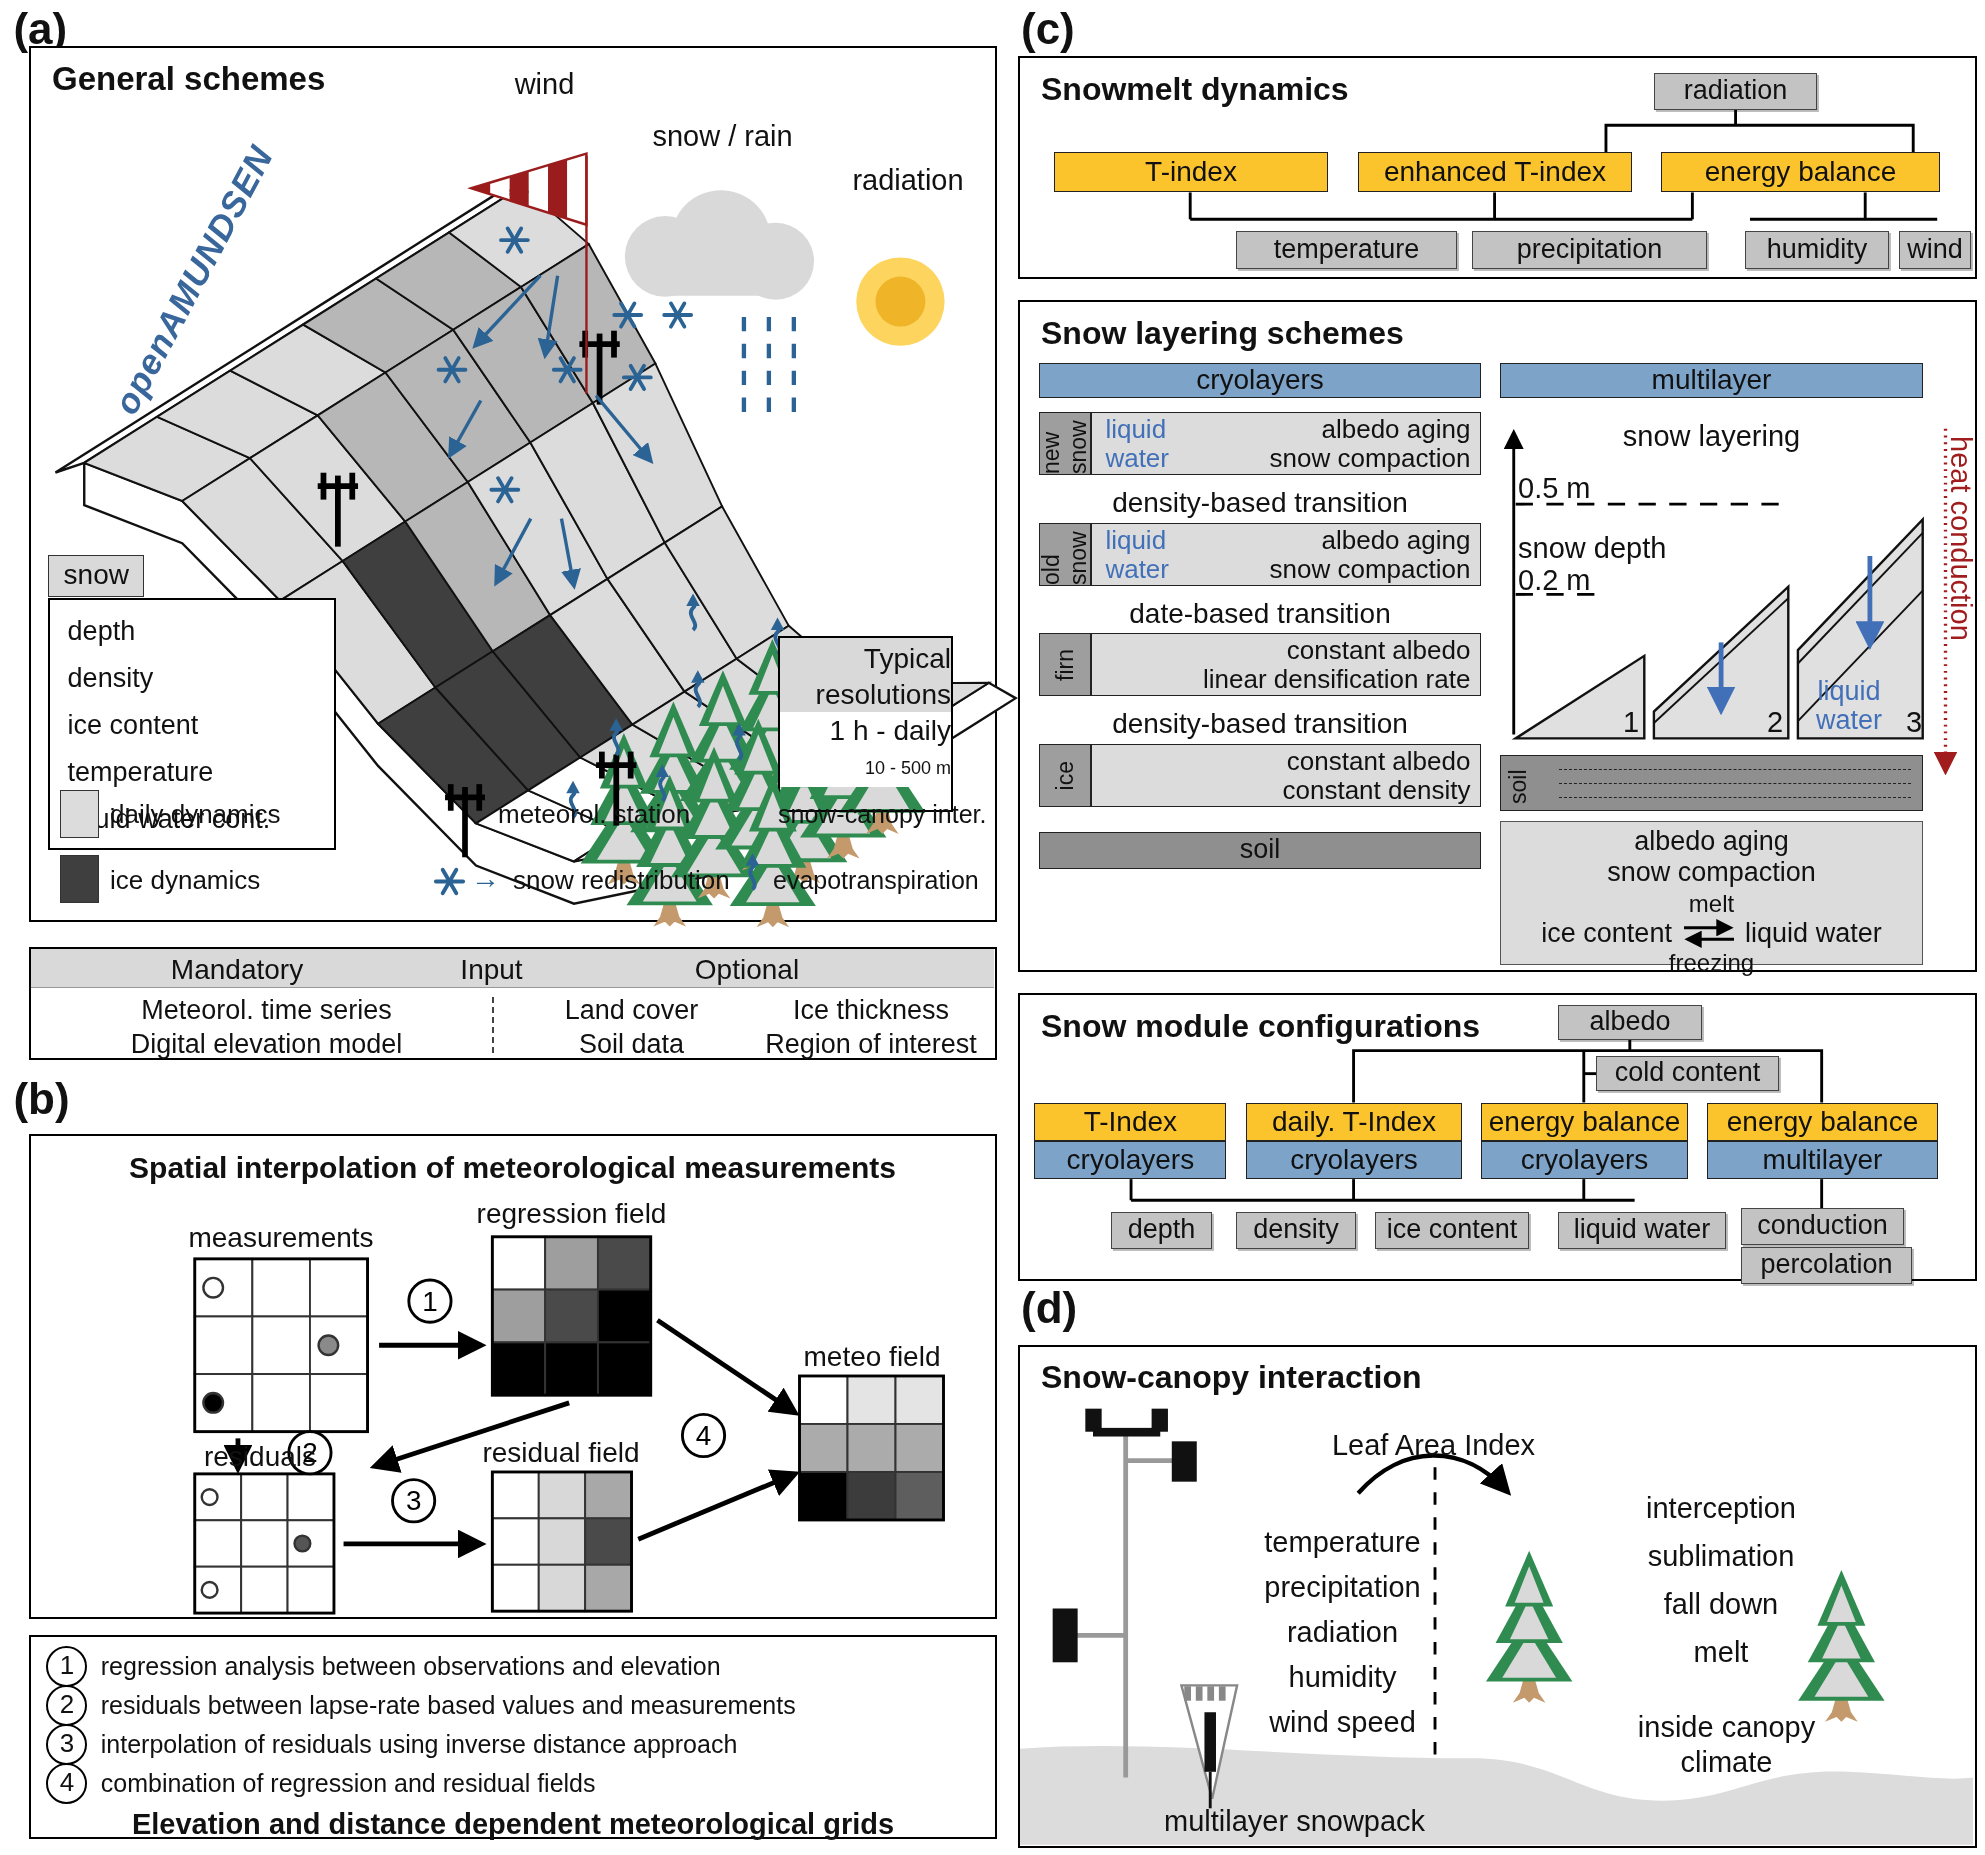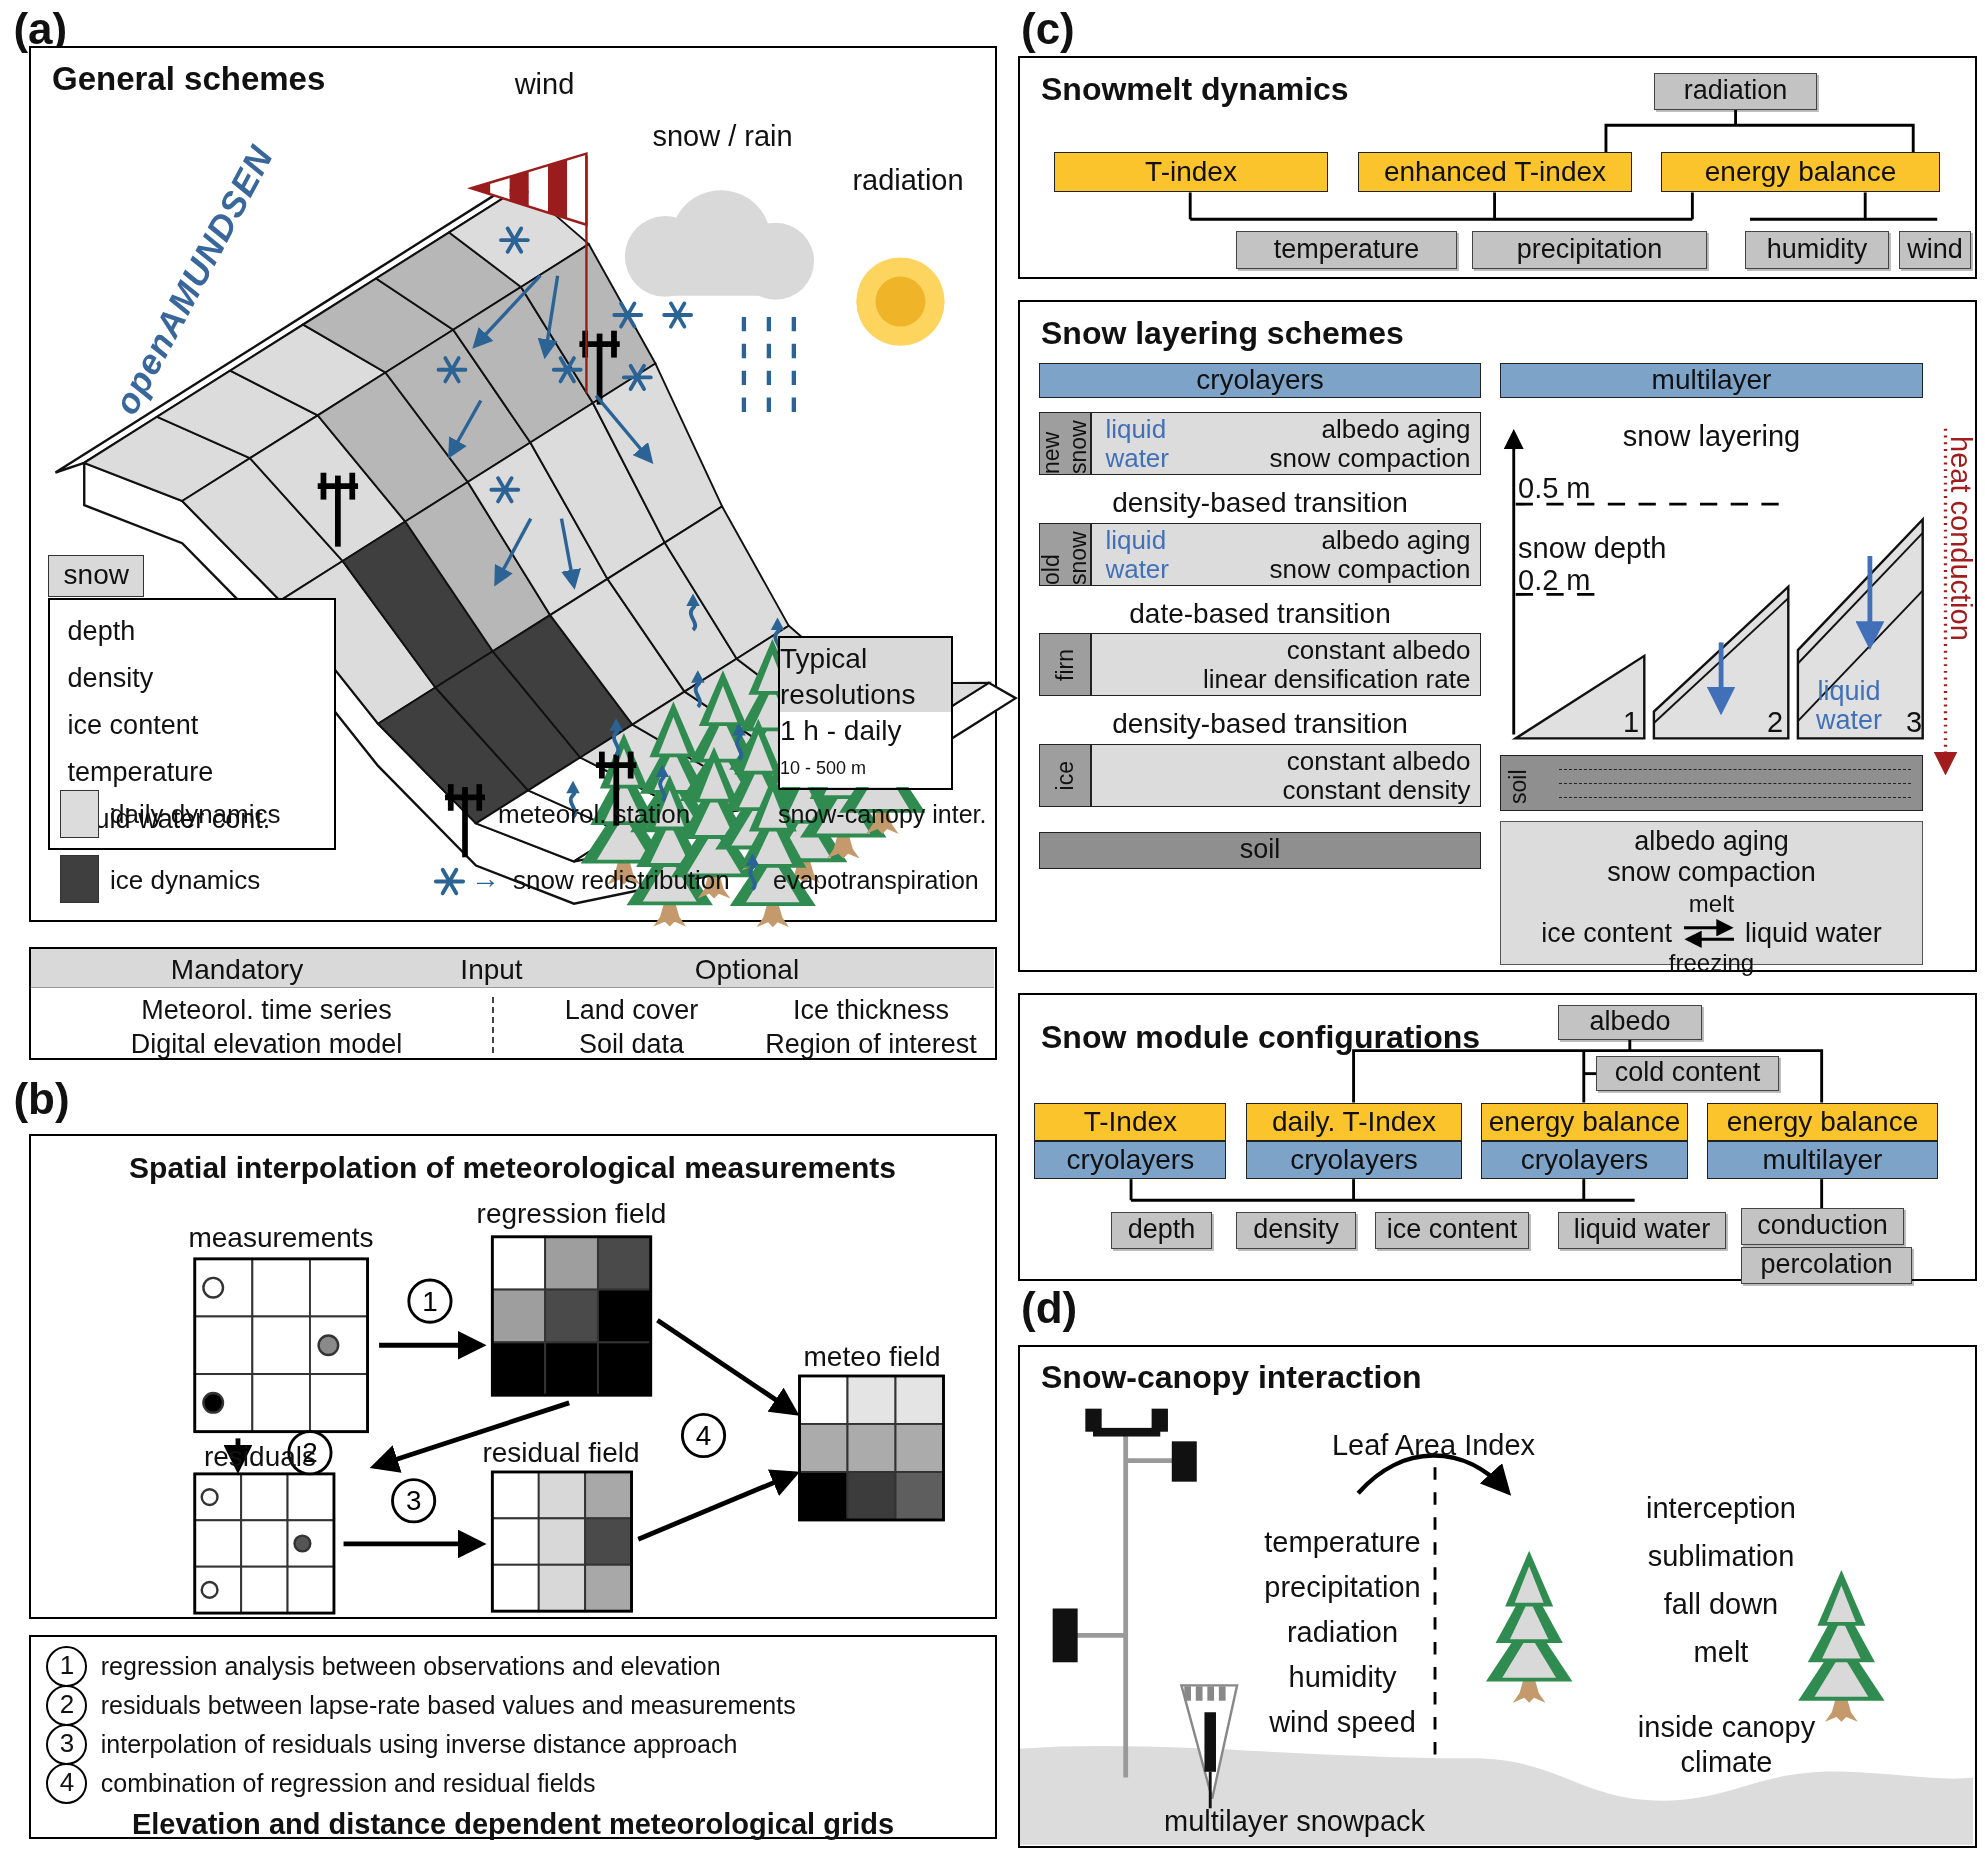--- a/index.html
+++ b/index.html
@@ -195,21 +195,21 @@
 
     <div class="abs hdrstrip" style="left:17.3px;top:507px;width:96px;height:42px;border:1.9px solid #333;font-size:28px;text-align:center;line-height:38px;box-sizing:border-box;">snow</div>
     <div class="abs" style="left:17.3px;top:550px;width:288px;height:252px;border:2.9px solid #000;background:#fff;box-sizing:border-box;padding:7.7px 0 0 17.3px;">
       <div style="font-size:27px;line-height:47px;">depth</div>
       <div style="font-size:27px;line-height:47px;">density</div>
       <div style="font-size:27px;line-height:47px;">ice content</div>
       <div style="font-size:27px;line-height:47px;">temperature</div>
       <div style="font-size:27px;line-height:47px;">liquid water cont.</div>
     </div>
 
-    <div class="abs" style="left:747px;top:588px;width:175px;height:154px;border:2.9px solid #000;box-sizing:border-box;text-align:left;">
+    <div class="abs" style="left:747px;top:588px;width:175px;height:176px;border:2.9px solid #000;box-sizing:border-box;text-align:right;">
       <div class="hdrstrip" style="font-size:28px;line-height:37px;padding-top:1.9px;">Typical</div>
       <div class="hdrstrip" style="font-size:28px;line-height:35px;">resolutions</div>
       <div style="font-size:28px;line-height:38px;background:#fff;">1 h - daily</div>
       <div style="font-size:18px;line-height:37px;background:#fff;">10 - 500 m</div>
     </div>
 
     <div class="abs" style="left:29px;top:742px;width:37px;height:46px;background:var(--c-gray_light);border:1.9px solid #333;"></div>
     <div class="txt" style="left:79px;top:751px;font-size:26px;">daily dynamics</div>
     <svg width="38" height="71" style="left:415px;top:732px;" viewBox="0 0 40 74">
         <use href="#sym-station" xlink:href="#sym-station" width="40" height="74"></use>
@@ -497,21 +497,21 @@
           <polyline points="347,112 347,58 835,58 835,112"></polyline>
         <line x1="587" y1="58" x2="587" y2="112"></line>
           <line x1="587" y1="82" x2="600" y2="82"></line>
         <polyline points="115,192 115,214"></polyline>
           <polyline points="347,192 347,214"></polyline>
           <polyline points="587,192 587,214"></polyline>
         <line x1="115" y1="214" x2="640" y2="214"></line>
         <line x1="835" y1="192" x2="835" y2="226"></line>
       </g>
     </svg>
-    <div class="ptitle" style="left:21px;top:13.4px;margin-top:11px;">Snow module configurations</div>
+    <div class="ptitle" style="left:21px;top:13.4px;">Snow module configurations</div>
     <div class="gb" style="left:538px;top:9.6px;width:144px;height:35px;line-height:31px;">albedo</div>
     <div class="gb" style="left:576px;top:61px;width:183px;height:35px;line-height:31px;">cold content</div>
 
     <div class="yb" style="left:14.4px;top:108px;width:192px;height:38px;line-height:35px;">T-Index</div>
     <div class="bb" style="left:14.4px;top:146px;width:192px;height:38px;line-height:35px;">cryolayers</div>
     <div class="yb" style="left:226px;top:108px;width:216px;height:38px;line-height:35px;">daily. T-Index</div>
     <div class="bb" style="left:226px;top:146px;width:216px;height:38px;line-height:35px;">cryolayers</div>
     <div class="yb" style="left:461px;top:108px;width:207px;height:38px;line-height:35px;">energy balance</div>
     <div class="bb" style="left:461px;top:146px;width:207px;height:38px;line-height:35px;">cryolayers</div>
     <div class="yb" style="left:687px;top:108px;width:231px;height:38px;line-height:35px;">energy balance</div>

